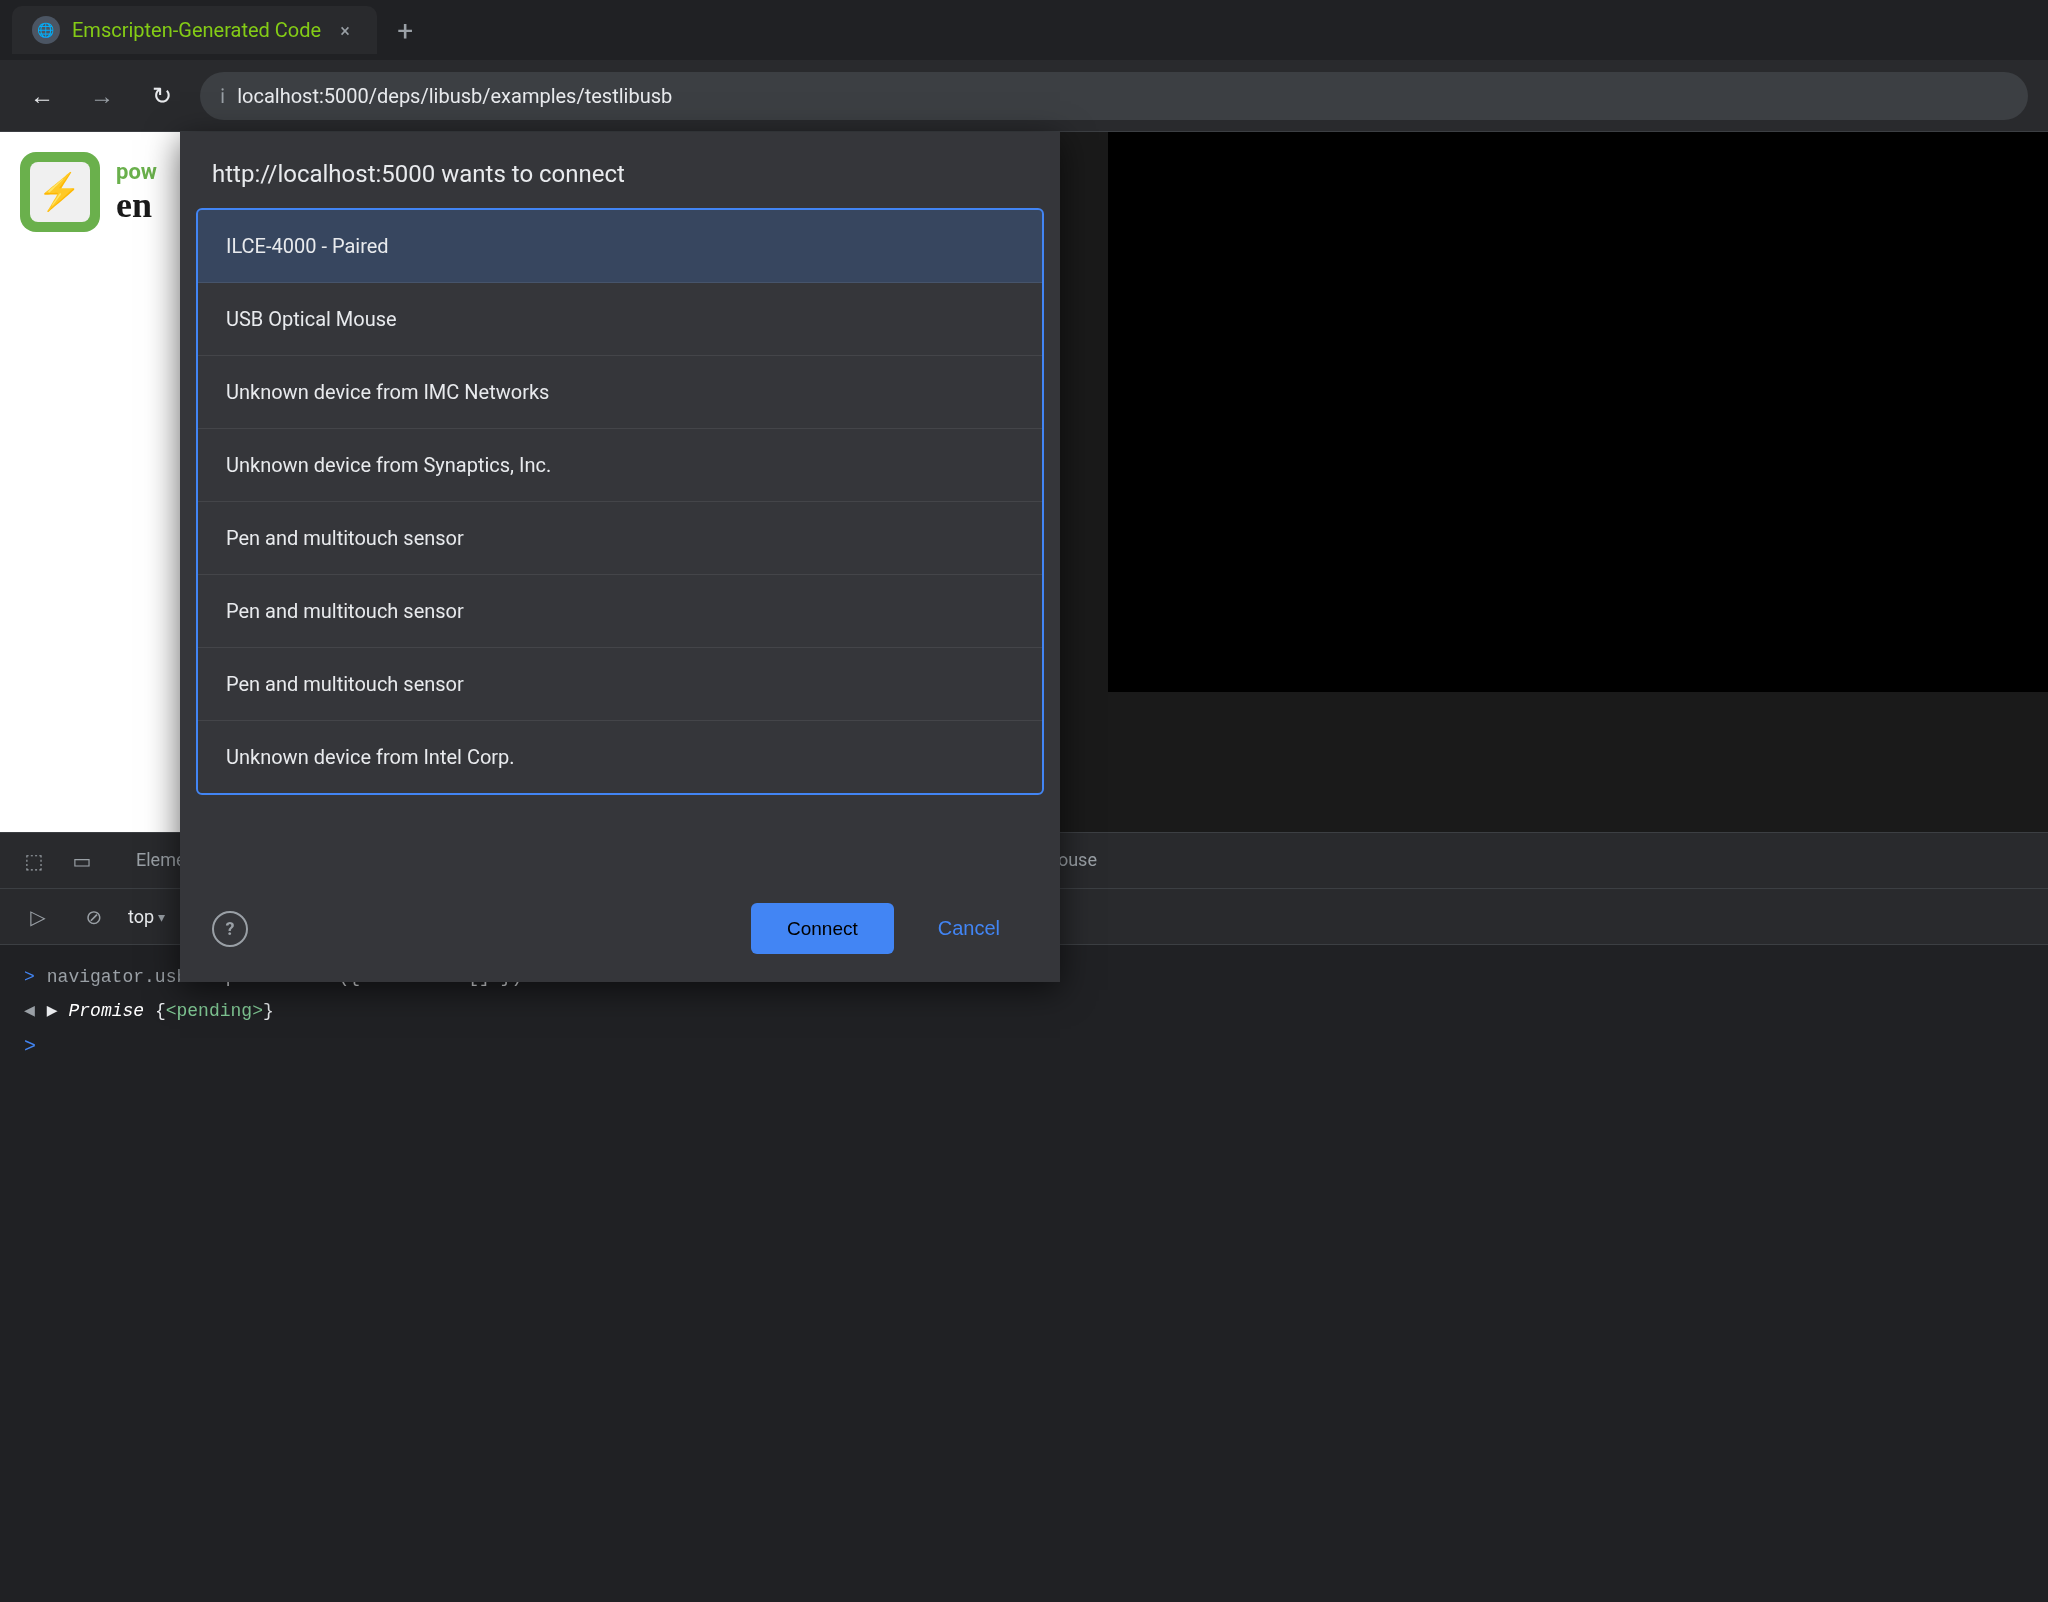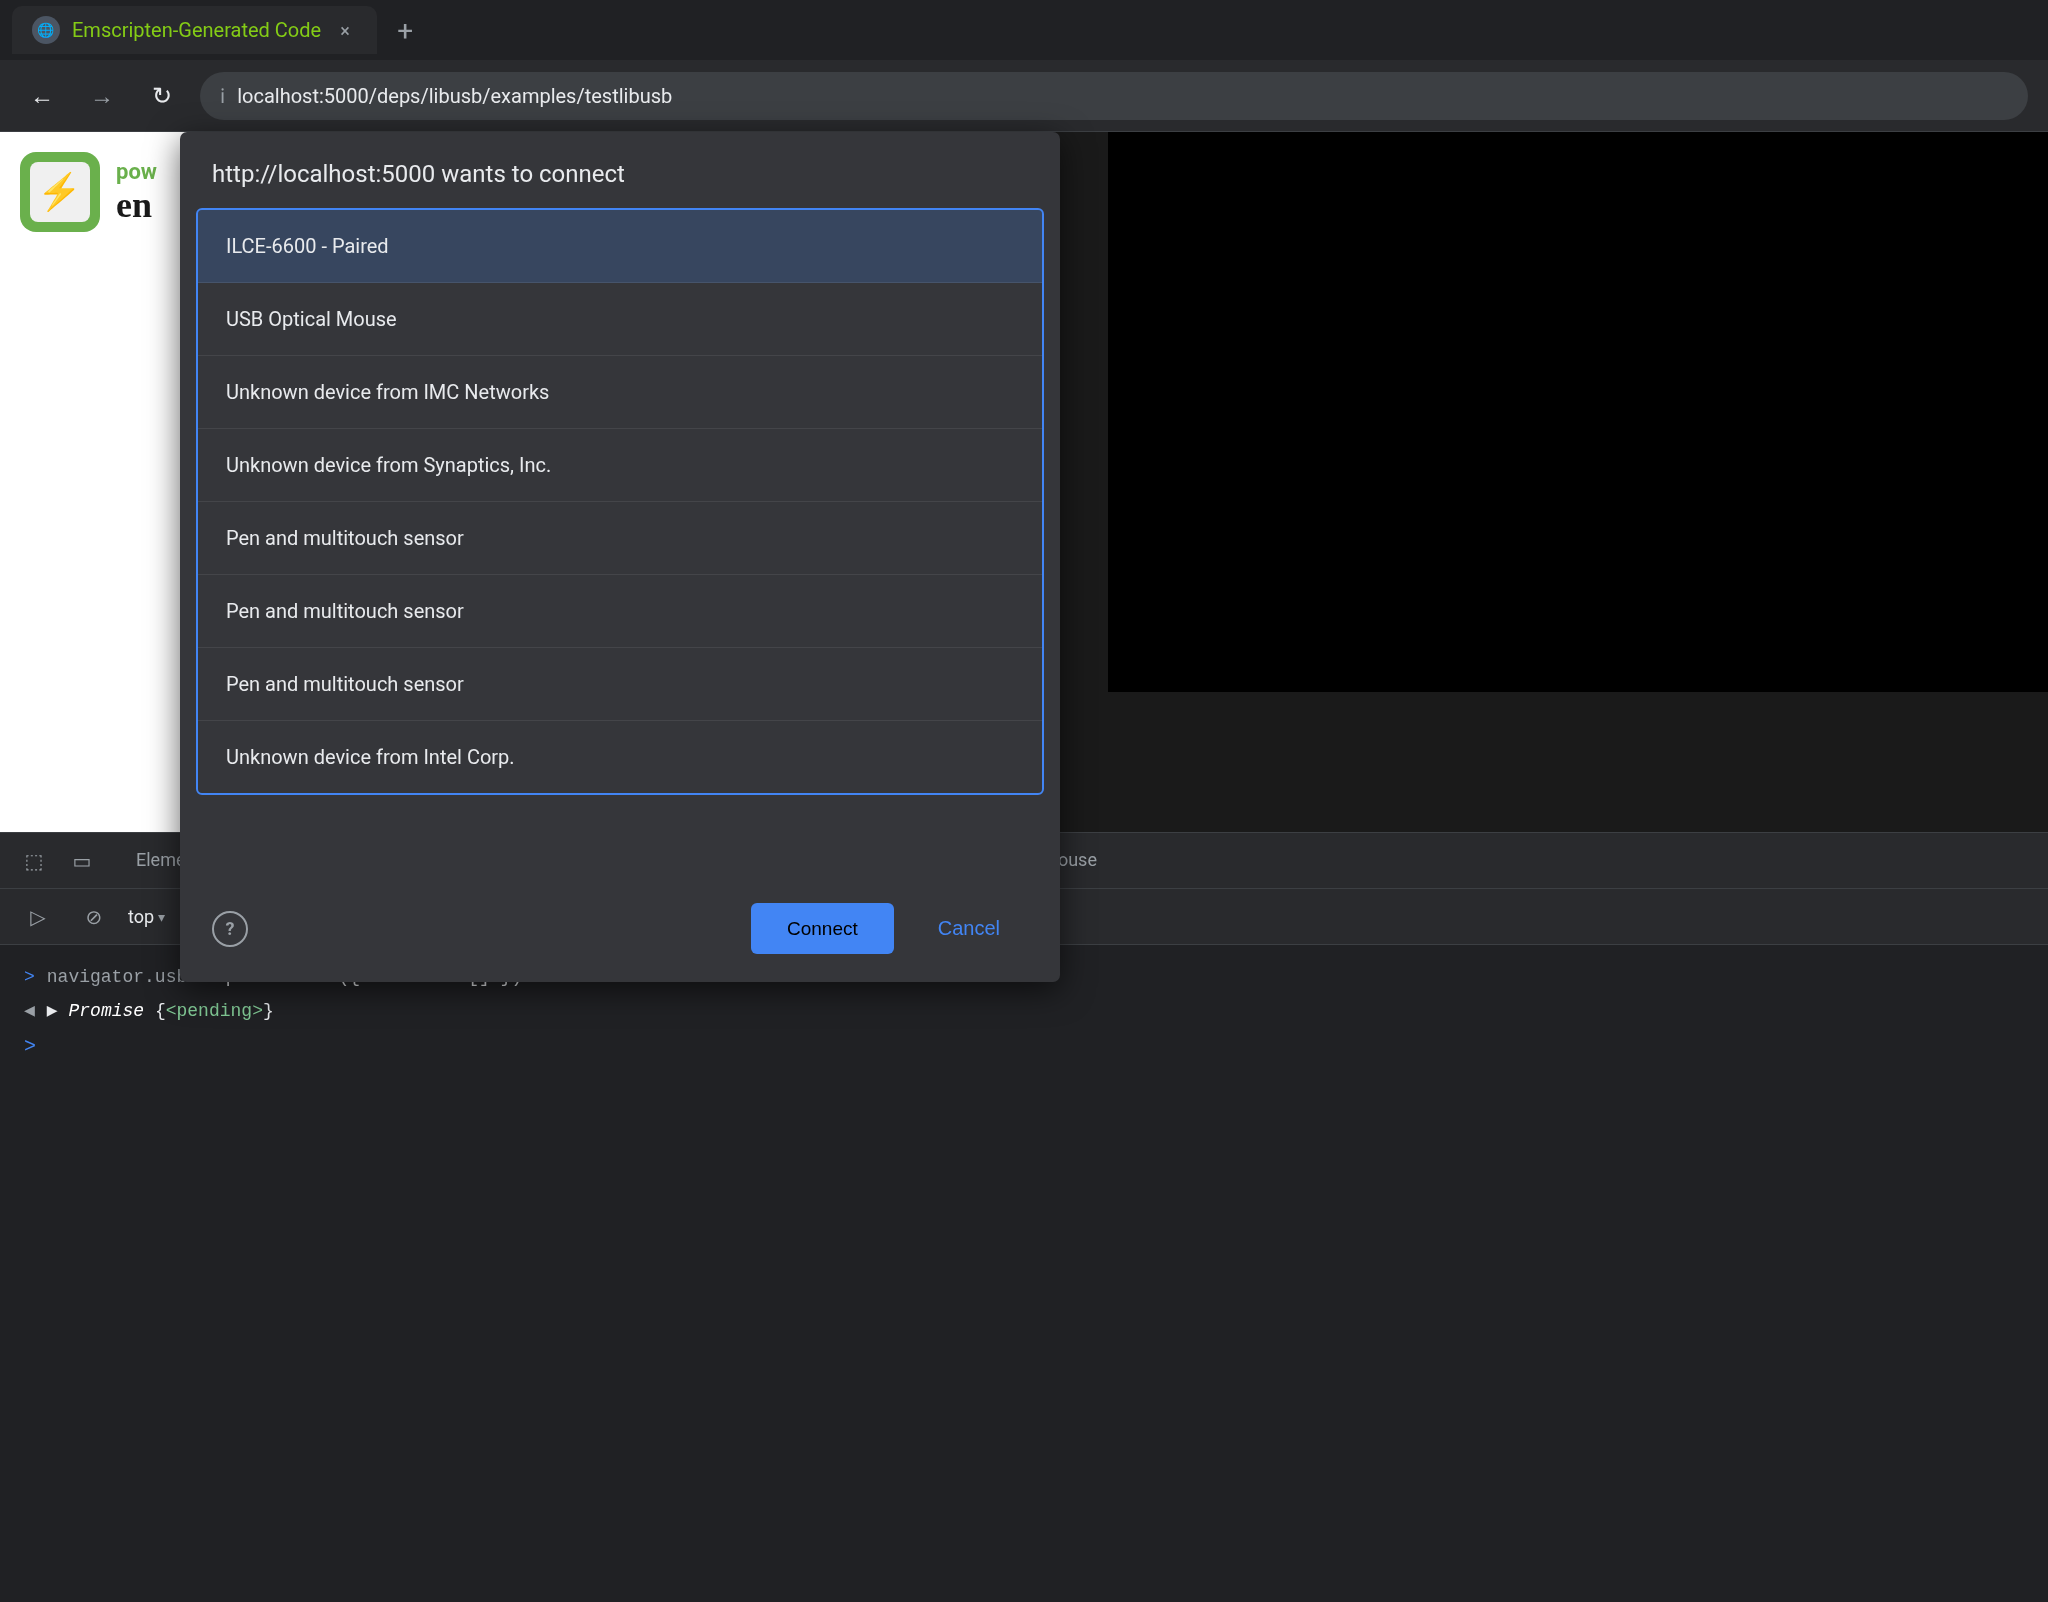--- a/index.html
+++ b/index.html
@@ -179,21 +179,21 @@
       font-family: Liberation Serif, serif;
     }
 
     
     .usb-dialog {
       position: absolute;
       top: 0;
       left: 180px;
       width: 880px;
       background: #35363a;
-      border-radius: 7px;
+      border-radius: 0;
       z-index: 20;
       overflow: hidden;
       box-shadow: 0 8px 32px rgba(0,0,0,0.6);
     }
 
     .dialog-header {
       padding: 28px 32px 20px;
       color: #e8eaed;
       font-size: 24px;
       font-weight: 400;
@@ -442,21 +442,21 @@
   <div style="position:absolute; left:0; top:560px; width:220px; height:140px; background:#fff;"></div>
 
   <div style="position:absolute; right:0; top:0; width:940px; height:560px; background:#000;"></div>
 
   <div class="usb-dialog">
     <div class="dialog-header">http://localhost:5000 wants to connect</div>
 
     <div class="device-list">
 
       <div class="device-item selected">
-        <span>ILCE-6600 - Paired</span>
+        <span>ILCE-4000 - Paired</span>
       </div>
       <div class="device-item">
         <span>USB Optical Mouse</span>
       </div>
       <div class="device-item">
         <span>Unknown device from IMC Networks</span>
       </div>
       <div class="device-item">
         <span>Unknown device from Synaptics, Inc.</span>
       </div>

